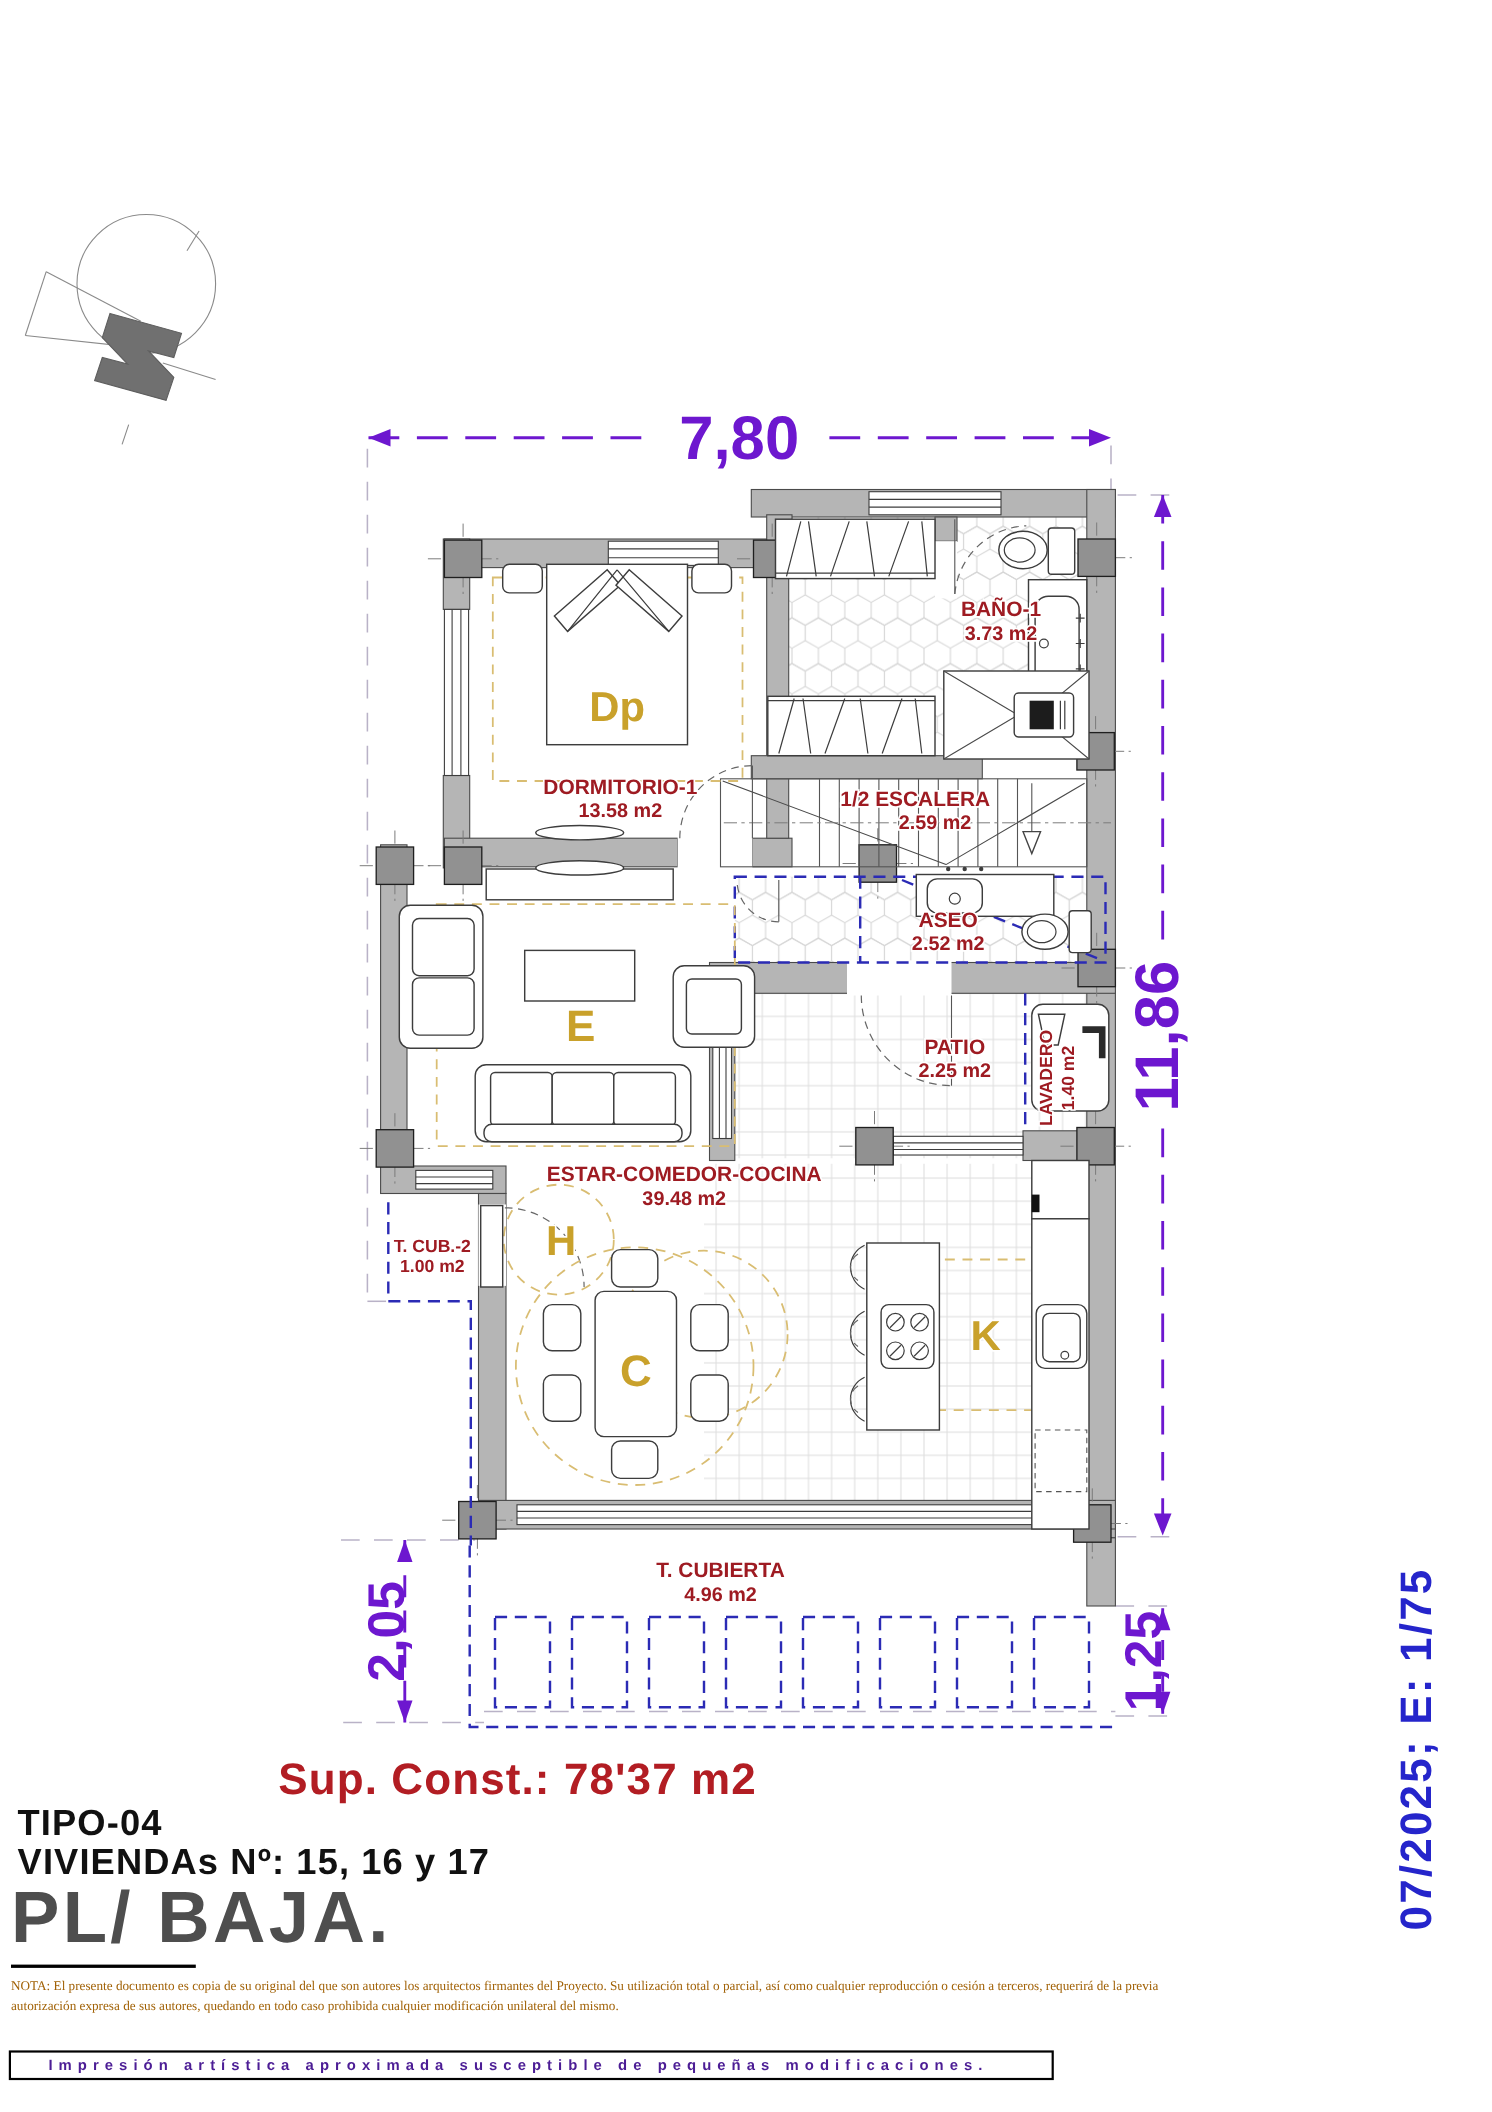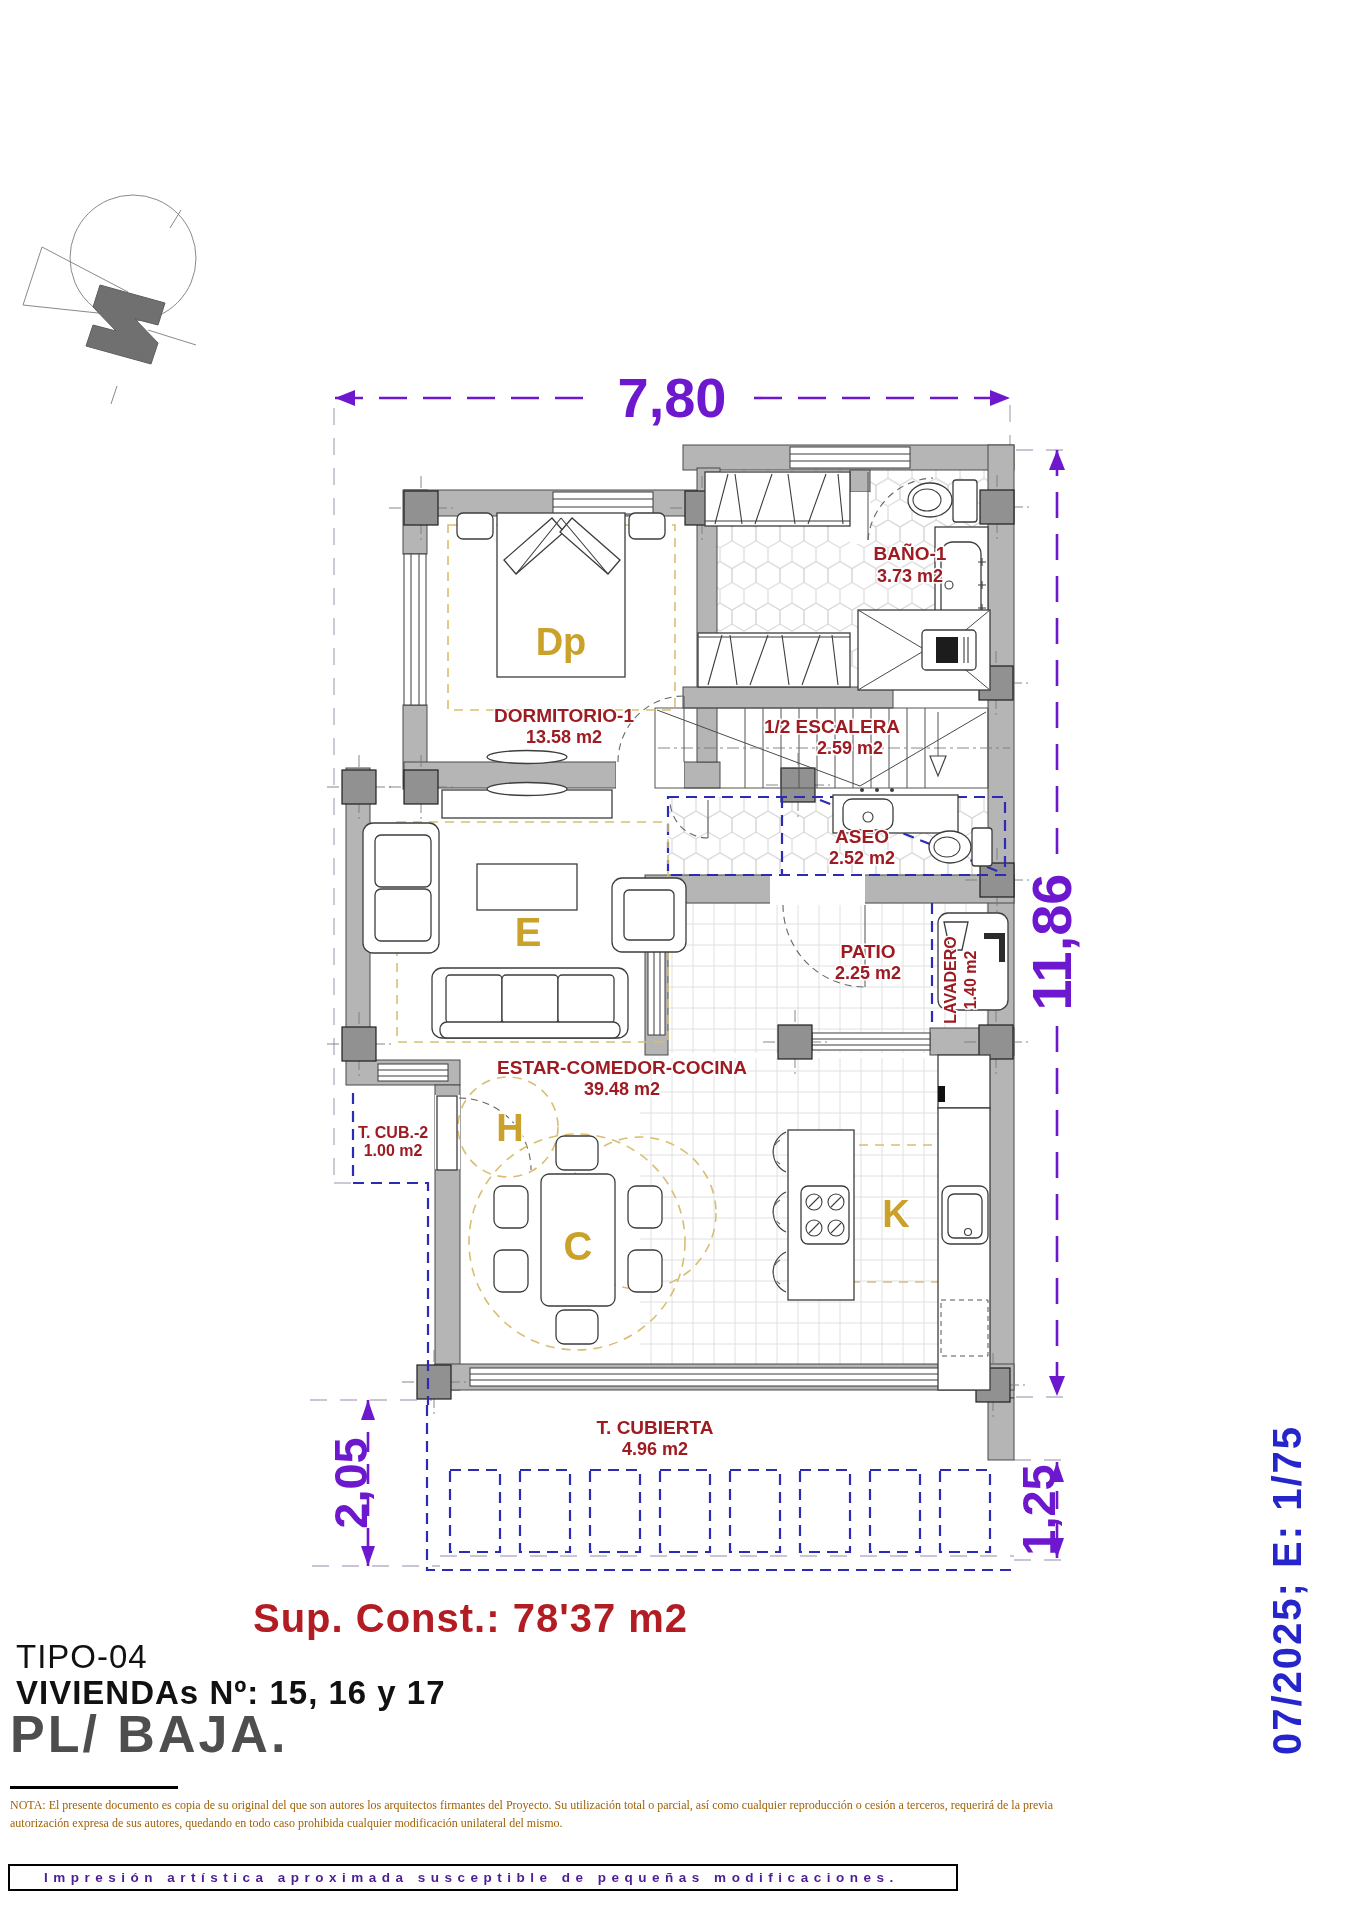--- a/index.html
+++ b/index.html
@@ -25,23 +25,23 @@
   .rarea{fill:#9e1b22;font-weight:bold;font-size:18px;text-anchor:middle;
          paint-order:stroke;stroke:#fff;stroke-width:3px;}
   .rsm{font-size:16px;}
   .letter{fill:#c9a12b;font-weight:bold;font-size:40px;text-anchor:middle;
           paint-order:stroke;stroke:#fff;stroke-width:3px;}
   .dim{fill:#6d17cf;font-weight:bold;font-size:56px;text-anchor:middle;}
   .dimsm{fill:#6d17cf;font-weight:bold;font-size:47px;text-anchor:middle;}
   .datetxt{fill:#2525cb;font-weight:bold;font-size:40px;text-anchor:middle;letter-spacing:2px;}
   .tb{position:absolute;color:#111;}
   #sup-const{left:253px;top:1596px;font-size:40px;font-weight:bold;color:#b21d23;letter-spacing:1px;}
-  #tipo{left:16px;top:1638px;font-size:33px;font-weight:400;letter-spacing:1px;text-align:center;}
+  #tipo{left:16px;top:1638px;font-size:33px;font-weight:700;letter-spacing:1px;text-align:center;}
   #viviendas{left:16px;top:1674px;font-size:33px;font-weight:700;letter-spacing:1px;}
-  #planta{left:10px;top:1704px;font-size:52px;font-weight:700;color:#4e4e4e;letter-spacing:3px;}
+  #planta{left:10px;top:1704px;font-size:66px;font-weight:700;color:#4e4e4e;letter-spacing:3px;}
   #divider{position:absolute;left:10px;top:1786px;width:168px;height:3px;background:#000;}
   #nota{position:absolute;left:10px;top:1796px;width:1066px;
         font-family:"Liberation Serif",serif;font-size:12px;line-height:1.5;color:#a16207;}
   #footer-strip{position:absolute;left:8px;top:1864px;width:912px;border:2px solid #000;
         padding:4px 0 4px 34px;font-size:13.5px;font-weight:bold;letter-spacing:5.5px;
         color:#4c1d95;background:#fff;white-space:nowrap;}
 </style>
 </head>
 <body>
 

